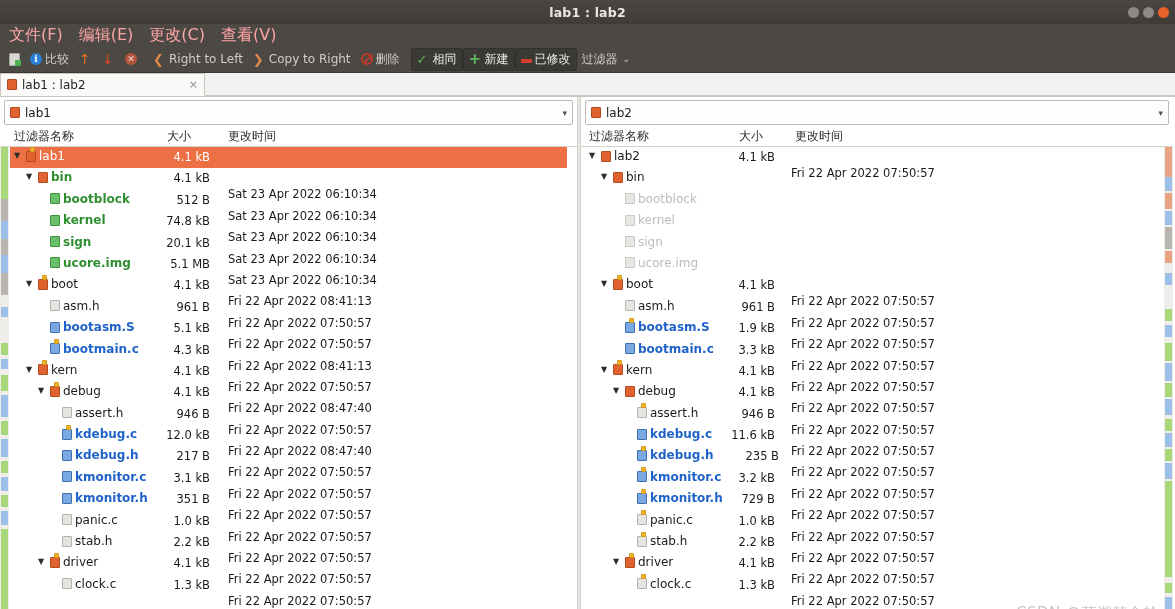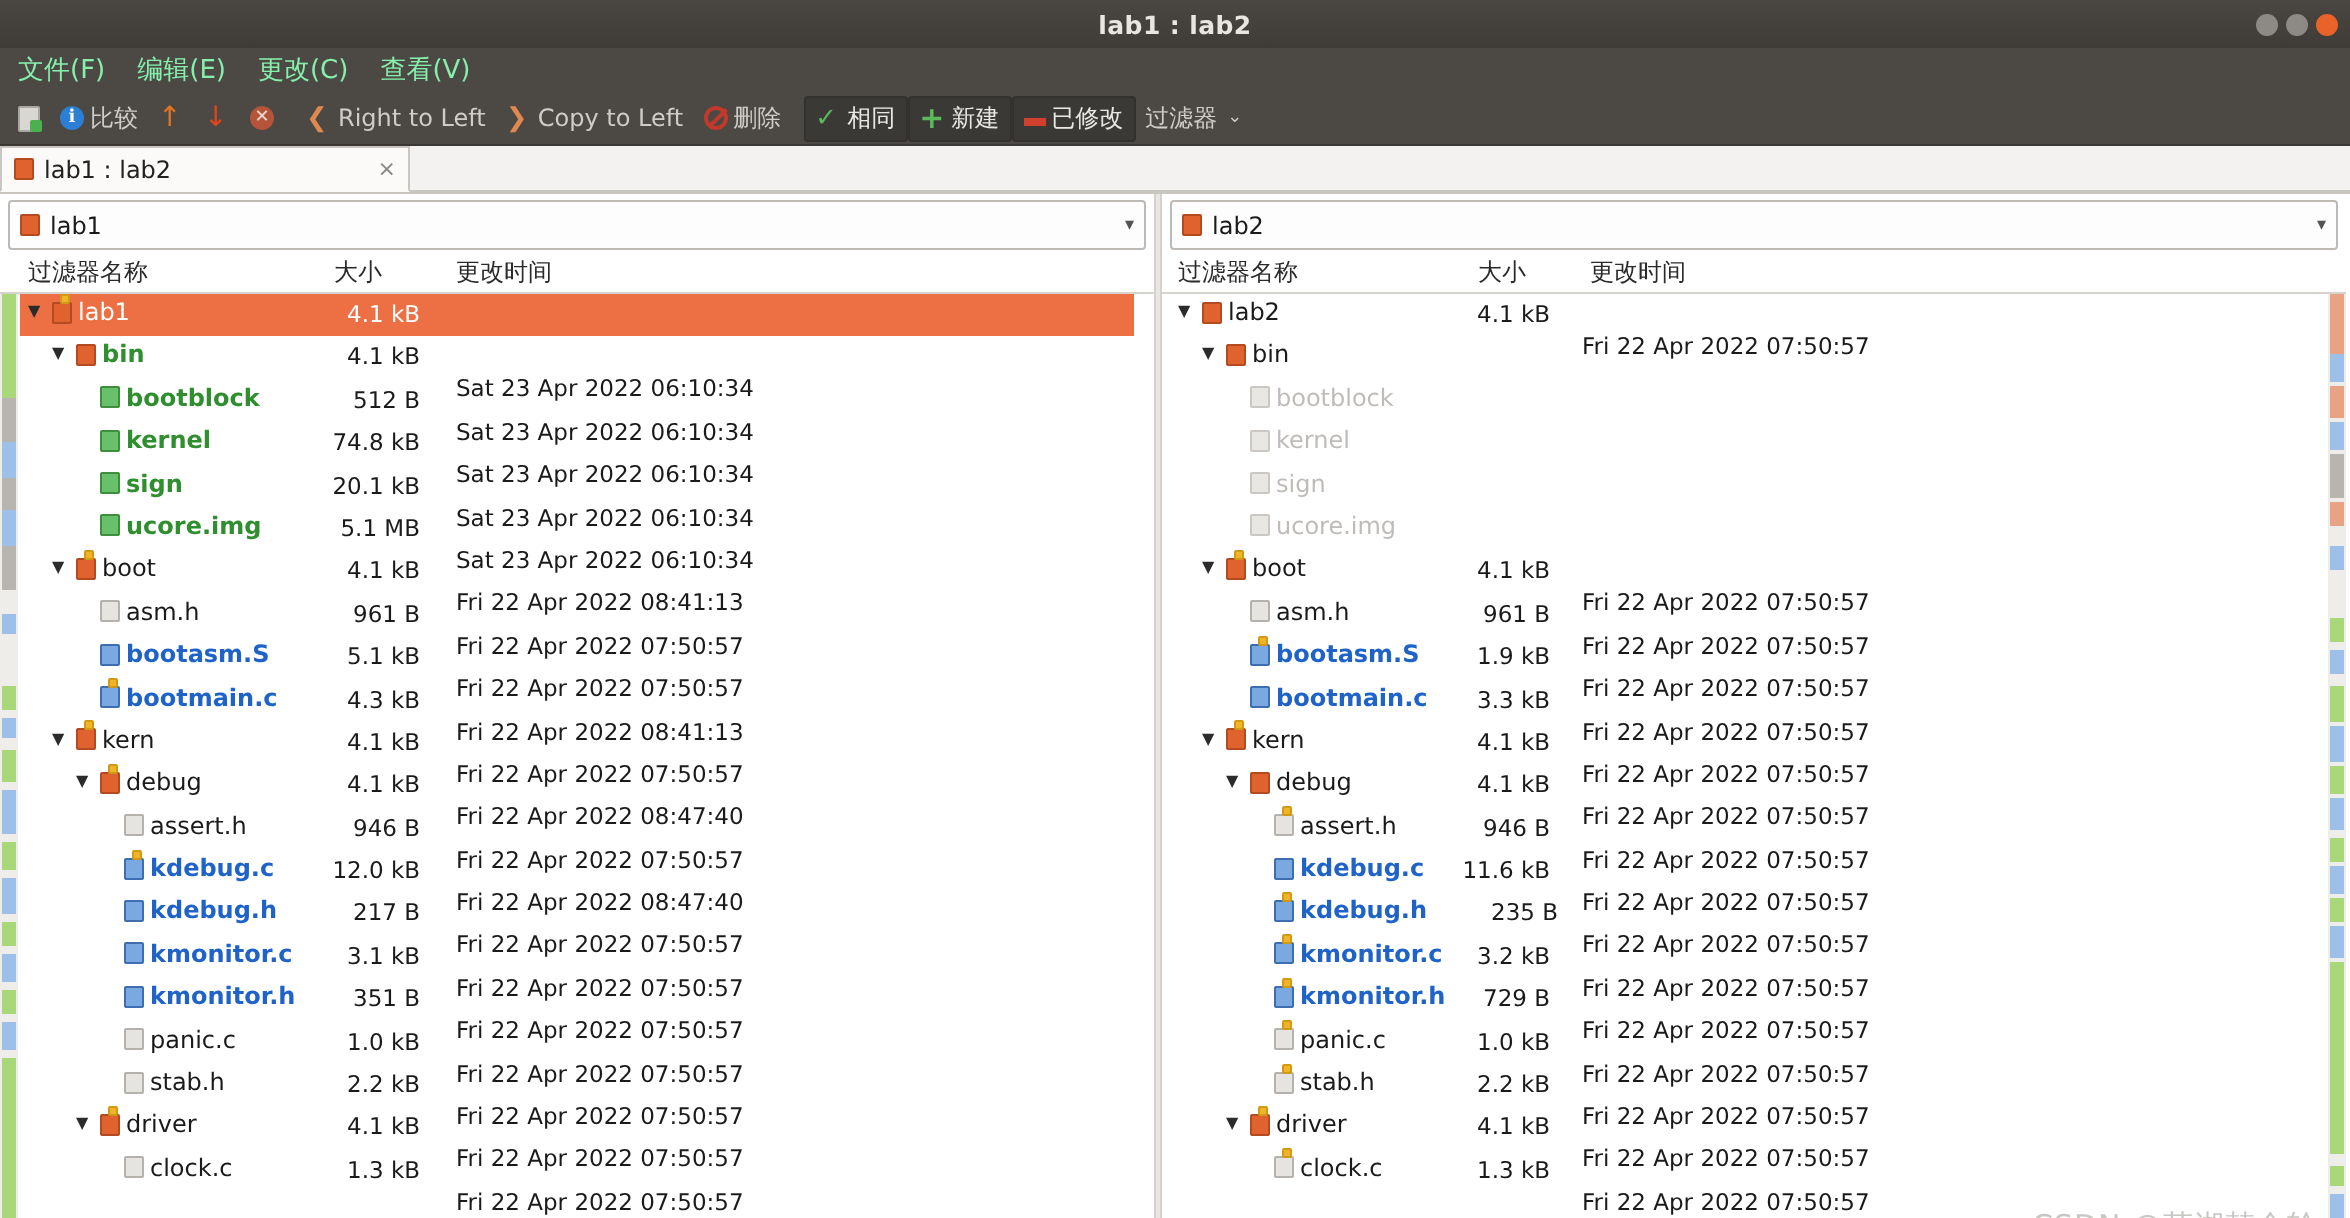--- a/index.html
+++ b/index.html
@@ -25,21 +25,21 @@
   .wbtn { width: 11px; height: 11px; border-radius: 50%; display:block; }
   .wbtn.min { background: #8d8a85; }
   .wbtn.max { background: #8d8a85; }
   .wbtn.close { background: #e8622a; }
 
   
   .menubar {
     height: 22px; background: #4c4945;
     display: flex; align-items: center; padding-left: 6px; gap: 10px;
   }
-  .menubar .mi { color: #86efac; font-size: 13px; padding: 1px 3px; white-space: nowrap; }
+  .menubar .mi { color: #fca5a5; font-size: 16px; padding: 1px 3px; white-space: nowrap; }
 
   
   .toolbar {
     height: 27px; background: #4c4945;
     display: flex; align-items: center; padding-left: 4px;
     border-bottom: 1px solid #3a3734;
   }
   .tb-item {
     display: flex; align-items: center; gap: 3px;
     height: 23px; padding: 0 5px; color: #cfcdc9; font-size: 12px;
@@ -162,21 +162,21 @@
     <div class="tb-item">
       <span class="ico ico-xcircle">✕</span>
     </div>
     <span class="tb-sep"></span>
     <div class="tb-item">
       <span class="ico ico-chevl">❮</span>
       <span class="lbl">Right to Left</span>
     </div>
     <div class="tb-item">
       <span class="ico ico-chevr">❯</span>
-      <span class="lbl">Copy to Left</span>
+      <span class="lbl">Copy to Right</span>
     </div>
     <div class="tb-item">
       <span class="ico ico-ban"></span>
       <span class="lbl">删除</span>
     </div>
     <span class="tb-sep"></span>
     <div class="tb-item pressed">
       <span class="ico ico-check">✓</span>
       <span class="lbl">相同</span>
     </div>

